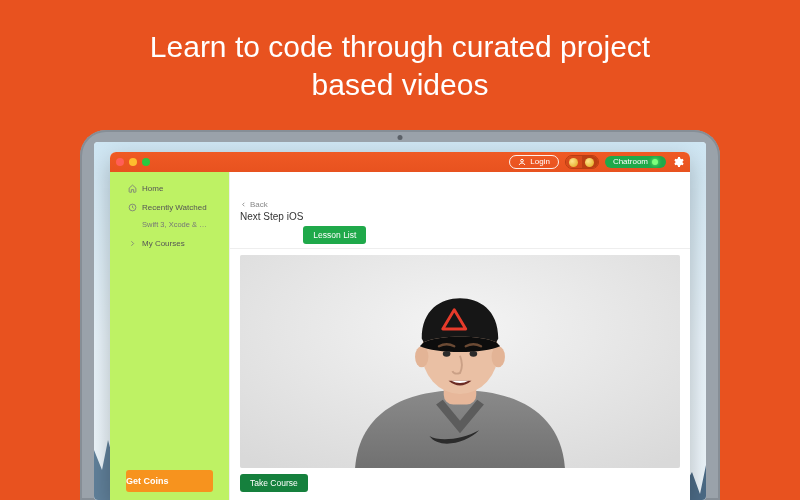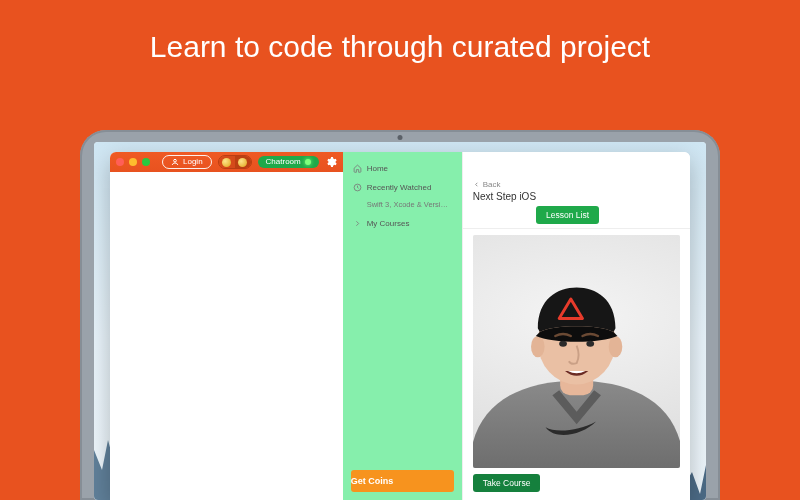--- a/index.html
+++ b/index.html
@@ -47,21 +47,21 @@
     position: absolute; bottom: 0; left: 0; right: 0; height: 90px;
   }
   .trees svg { width: 100%; height: 100%; display: block; }
 
   
   .app {
     position: absolute; left: 16px; right: 16px; top: 10px; bottom: 0;
     background: #fff; border-radius: 6px 6px 0 0;
     box-shadow: 0 8px 24px rgba(0,0,0,0.25);
     overflow: hidden;
-    display: flex; 
+    display: flex; flex-direction: column;
   }
   .titlebar {
     height: 20px; background: linear-gradient(#ef5a24, #e8521f);
     display: flex; align-items: center; padding: 0 6px; gap: 6px;
   }
   .traffic { display: flex; gap: 5px; align-items: center; }
   .dot { width: 8px; height: 8px; border-radius: 50%; }
   .dot.red { background: #ff5f57; }
   .dot.yellow { background: #febc2e; }
   .dot.green { background: #28c840; }
@@ -81,22 +81,22 @@
   .coin-b { width: 16px; height: 100%; background: #bc3f12; display: flex; align-items: center; justify-content: center; }
   .coin { width: 9px; height: 9px; border-radius: 50%; }
   .coin.gold { background: radial-gradient(circle at 35% 35%, #ffe48a, #e0a418); }
   .status-dot { width: 6px; height: 6px; border-radius: 50%; background: #7dff7d; box-shadow: 0 0 4px #7dff7d; }
   .gear { width: 12px; height: 12px; color: #fff; }
 
   .body {
     flex: 1; display: flex; min-height: 0;
   }
   .sidebar {
-    width: 120px; background: #86efac; border-right: 1px solid #eee;
-    padding: 8px 8px; display: flex; flex-direction: column; gap: 2px;
+    width: 120px; background: #bef264; border-right: 1px solid #eee;
+    padding: 8px 16px; display: flex; flex-direction: column; gap: 2px;
   }
   .side-item {
     display: flex; align-items: center; gap: 5px;
     font-size: 8px; color: #555; padding: 4px 2px; border-radius: 3px;
     cursor: pointer;
   }
   .side-item .ico { width: 9px; height: 9px; color: #7a7a7a; flex-shrink: 0; }
   .side-sub { font-size: 7.5px; color: #777; padding: 2px 2px 4px 16px; white-space: nowrap; overflow: hidden; text-overflow: ellipsis; cursor: pointer; }
   .side-spacer { flex: 1; }
   .side-cta {
@@ -133,20 +133,21 @@
     background: #15803d; color: #fff; font-size: 8.5px; padding: 4px 10px; border-radius: 3px; cursor: pointer;
   }
 </style>
 </head>
 <body>
 
 <div class="stage">
 
   <div class="headline">
     <span>Learn to code through curated project</span><br>
+    <span>based videos</span>
   </div>
 
   <div class="laptop">
     <div class="lid">
       <div class="camera"></div>
       <div class="screen">
 
         <div class="wallpaper">
           <div class="trees">
             <svg viewBox="0 0 612 90" preserveAspectRatio="none">

